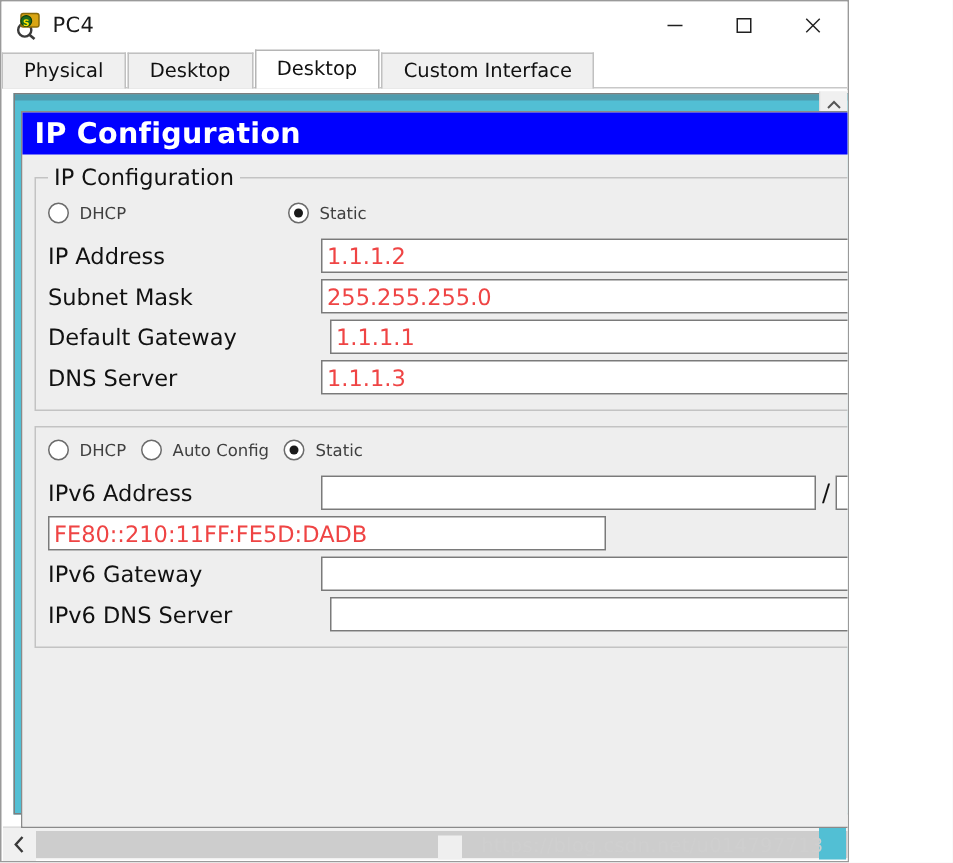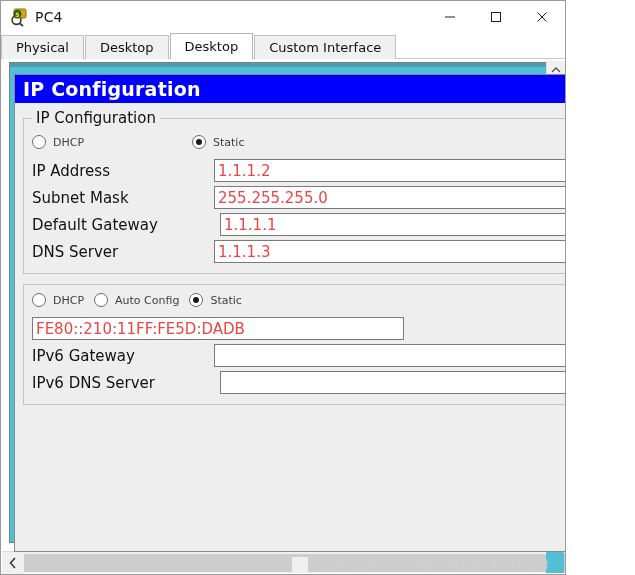--- a/index.html
+++ b/index.html
@@ -454,20 +454,26 @@
             <div class="radio-opt">
               <span class="radio-circle"></span>
               <span class="rlabel">Auto Config</span>
             </div>
             <div class="radio-opt checked">
               <span class="radio-circle"></span>
               <span class="rlabel">Static</span>
             </div>
           </div>
 
+          <div class="field-row v6-row addr">
+            <span class="field-label">IPv6 Address</span>
+            <span class="textbox main"></span>
+            <span class="slash">/</span>
+            <span class="textbox prefix"></span>
+          </div>
 
           <div class="field-row v6-row llocal">
             <span class="textbox">FE80::210:11FF:FE5D:DADB</span>
           </div>
 
           <div class="field-row v6-row gw">
             <span class="field-label">IPv6 Gateway</span>
             <span class="textbox"></span>
           </div>
 

